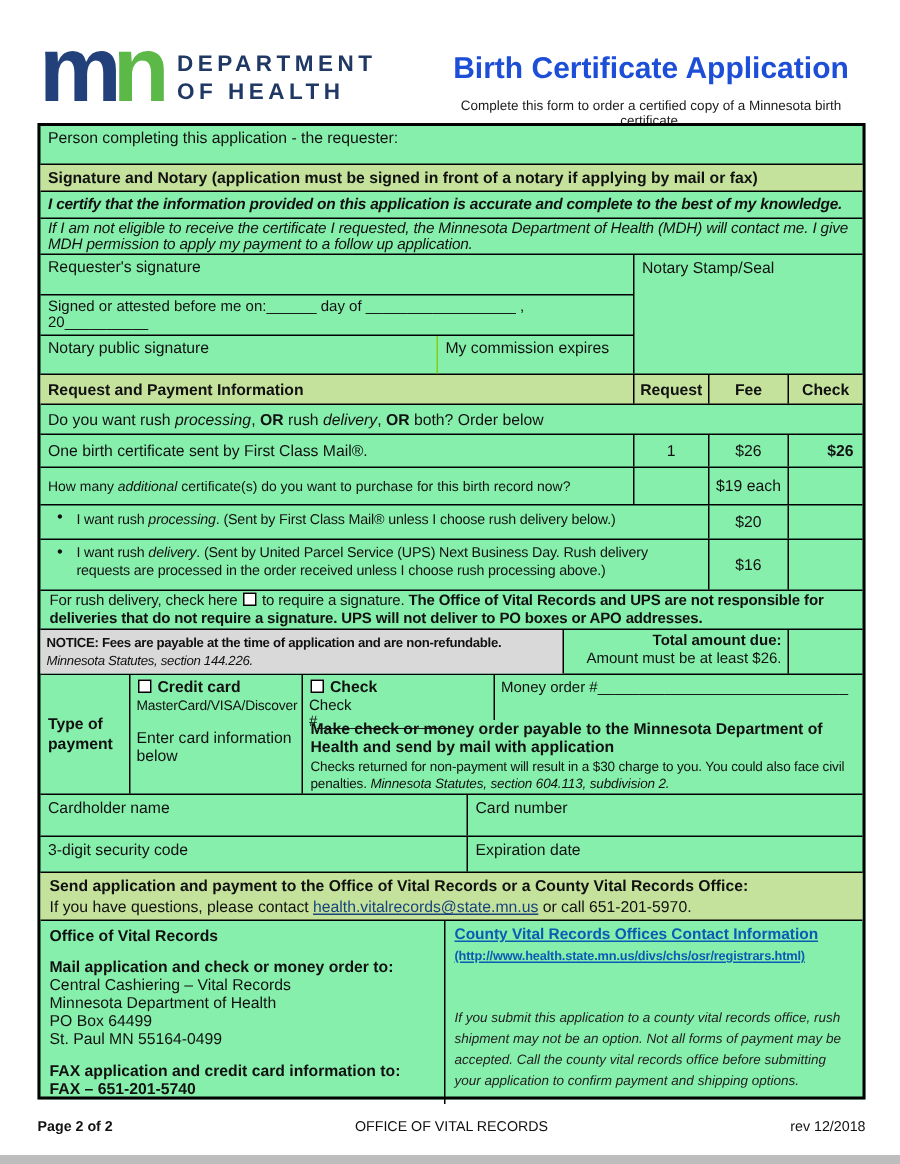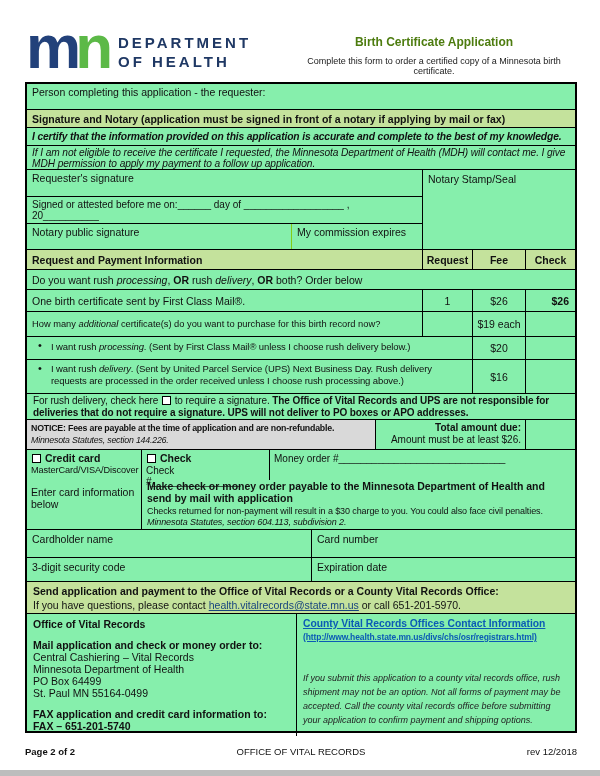--- a/index.html
+++ b/index.html
@@ -8,21 +8,21 @@
     position:relative; width:600px; height:776px; background:#ffffff;
     font-family:"Liberation Sans", sans-serif; font-size:10.5px; color:#111;
     overflow:hidden;
   }
   
   .logo-mn { position:absolute; left:26px; top:16px; font-weight:700; font-size:62px; letter-spacing:-6px; line-height:1; }
   .logo-mn .lm { color:#22417a; }
   .logo-mn .ln { color:#5cb947; }
   .dept { position:absolute; left:118px; top:33px; color:#1f3864; font-weight:700; font-size:15px; letter-spacing:3px; line-height:19px; }
   .title-block { position:absolute; left:290px; top:35px; width:288px; text-align:center; }
-  .title { font-size:12px; font-weight:700; color:#4d7c0f; }
+  .title { font-size:20px; font-weight:700; color:#1d4ed8; }
   .subtitle { font-size:9px; margin-top:7px; color:#1a1a1a; }
 
   
   .form { position:absolute; left:25px; top:82px; width:552px; height:651px; border:2px solid #000; display:flex; flex-direction:column; background:#86efac; }
   .row { display:flex; border-bottom:1px solid #000; flex:0 0 auto; }
   .row:last-child { border-bottom:none; }
   .cell { padding:2px 5px; }
   .br { border-right:1px solid #000; }
   .green { background:#c4e29c; }
   .p-i { font-style:italic; }
@@ -251,20 +251,21 @@
         <div class="line2">Minnesota Statutes, section 144.226.</div>
       </div>
       <div class="notice-due">
         <div class="line1">Total amount due:</div>
         <div class="line2">Amount must be at least $26.</div>
       </div>
       <div class="notice-empty"></div>
     </div>
 
     <div class="row r14">
+      <div class="pay-type">Type of payment</div>
       <div class="pay-credit">
         <div class="cc-label"><span class="box"></span> <span>Credit card</span></div>
         <div class="cc-sub">MasterCard/VISA/Discover</div>
         <div class="cc-enter">Enter card information below</div>
       </div>
       <div class="pay-rest">
         <div class="pay-top">
           <div class="pay-check">
             <div class="cb-label"><span class="box"></span> <span>Check</span></div>
             <div class="num-line">Check #________________</div>

